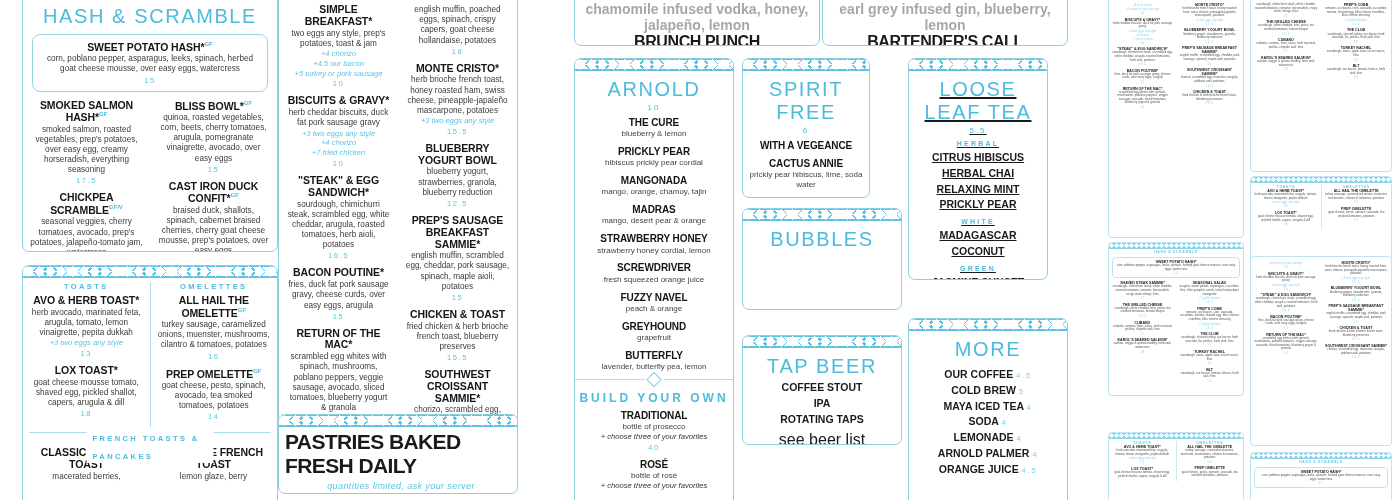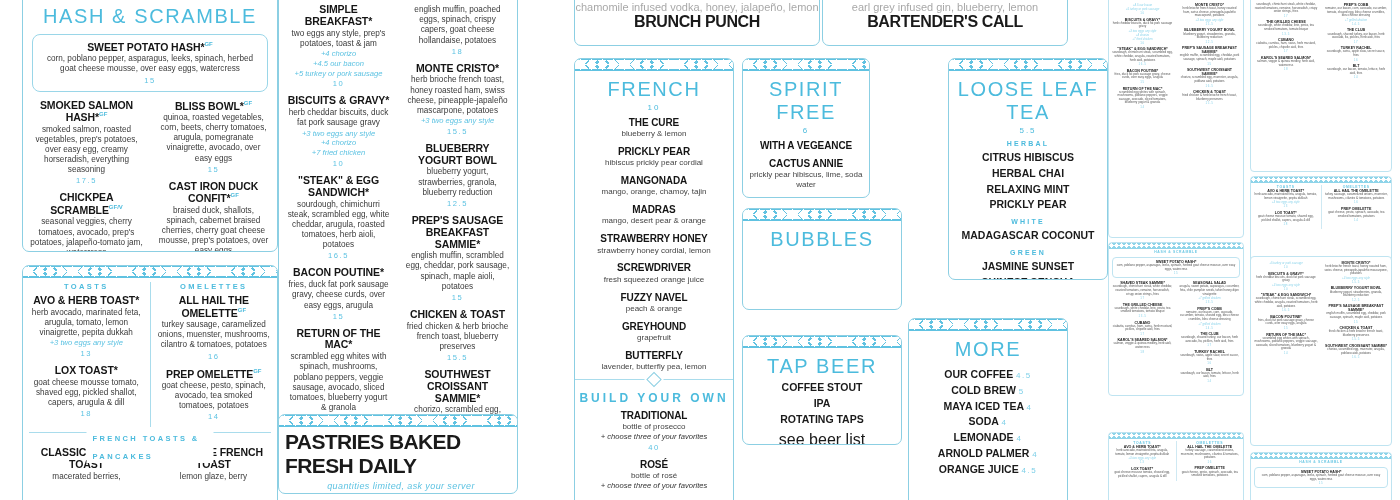--- a/index.html
+++ b/index.html
@@ -87,21 +87,21 @@
   .list-line .pr{color:#7fd0e8;font-weight:400;font-size:8px;letter-spacing:1.5px;}
 
   .big-banner{
     display:flex;flex-direction:column;align-items:center;justify-content:center;height:100%;
   }
   .big-banner .bt{font-weight:700;font-size:21px;letter-spacing:-.6px;}
   .big-banner .bs{font-style:italic;font-size:9px;color:#5cc2e2;letter-spacing:.4px;margin-top:3px;}
 
   .cocktail{text-align:center;}
   .cocktail .ct{font-weight:700;font-size:16px;letter-spacing:-.4px;}
-  .cocktail .cd{font-size:11px;color:#3a3a3a;margin-top:12px;}
+  .cocktail .cd{font-size:14px;color:#3a3a3a;margin-top:12px;font-weight:bold;}
 
   .diamond{
     width:9px;height:9px;border:1px solid #8ccfe3;transform:rotate(45deg);
     background:#fff;margin:0 auto;
   }
 
   
   .thumb{position:absolute;background:#fff;border:1px solid #bfe4f1;border-radius:4px;overflow:hidden;}
   .thumb .tt{color:#6cc8e4;font-size:3.4px;letter-spacing:.7px;text-align:center;font-weight:700;}
   .thumb .tn{font-size:3.6px;font-weight:700;text-align:center;line-height:1.15;color:#222;}
@@ -304,21 +304,21 @@
   <div class="panel" style="left:822px;top:-42px;width:246px;height:88px;">
     <div class="cocktail" style="margin-top:42px;">
       <div class="cd" style="opacity:.45;">earl grey infused gin, blueberry, lemon</div>
       <div class="ct">BARTENDER'S CALL</div>
       <div class="cd">rotating specialty cocktail</div>
     </div>
   </div>
 
   <div class="panel" style="left:574px;top:58px;width:160px;height:452px;">
     <div class="lattice"></div>
-    <div class="sect-title">FRENCH</div>
+    <div class="sect-title">ARNOLD</div>
     <div class="sect-price">10</div>
     <div style="padding:0 6px;">
       <div class="item drink">
           <div class="name">THE CURE</div>
           <div class="desc">blueberry &amp; lemon</div>
         </div>
       <div class="item drink">
           <div class="name">PRICKLY PEAR</div>
           <div class="desc">hibiscus prickly pear cordial</div>
         </div>
@@ -397,21 +397,21 @@
     <div class="lattice"></div>
     <div class="sect-title">TAP BEER</div>
     <div style="padding:0 6px;">
       <div class="list-line">COFFEE STOUT</div>
       <div class="list-line">IPA</div>
       <div class="list-line">ROTATING TAPS</div>
       <div class="add" style="text-align:center;margin-top:4px;">see beer list</div>
     </div>
   </div>
 
-  <div class="panel" style="left:948px;top:58px;width:160px;height:222px;">
+  <div class="panel" style="left:908px;top:58px;width:140px;height:222px;text-decoration:underline;">
     <div class="lattice"></div>
     <div class="sect-title">LOOSE LEAF TEA</div>
     <div class="sect-price">5.5</div>
     <div style="padding:0 4px;">
       <div class="sub-label">HERBAL</div>
       <div class="list-line">CITRUS HIBISCUS</div>
       <div class="list-line">HERBAL CHAI</div>
       <div class="list-line">RELAXING MINT</div>
       <div class="list-line">PRICKLY PEAR</div>
       <div class="sub-label">WHITE</div>

